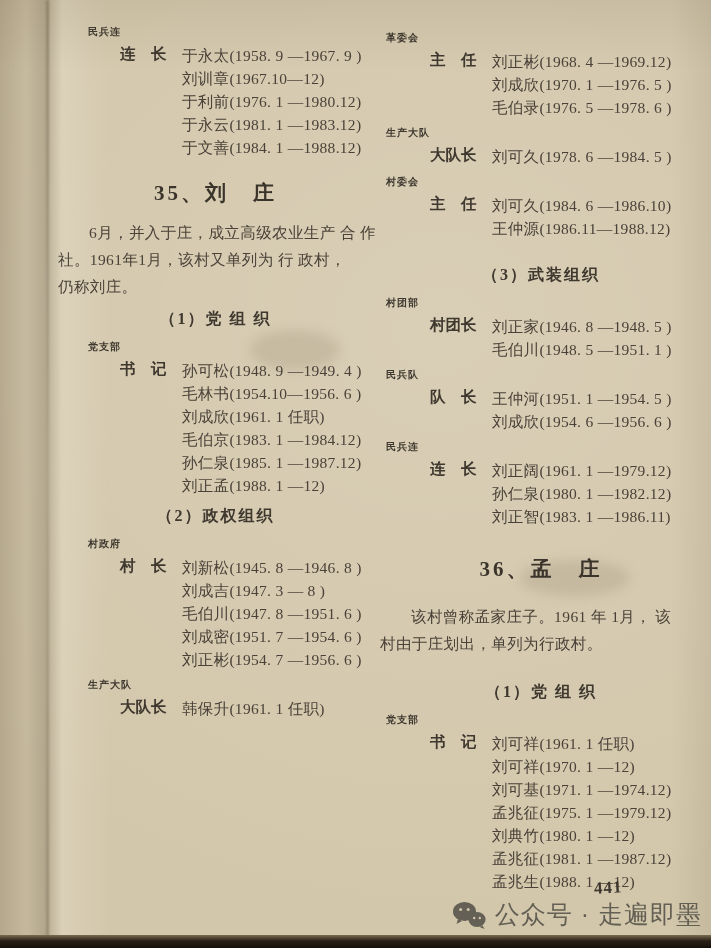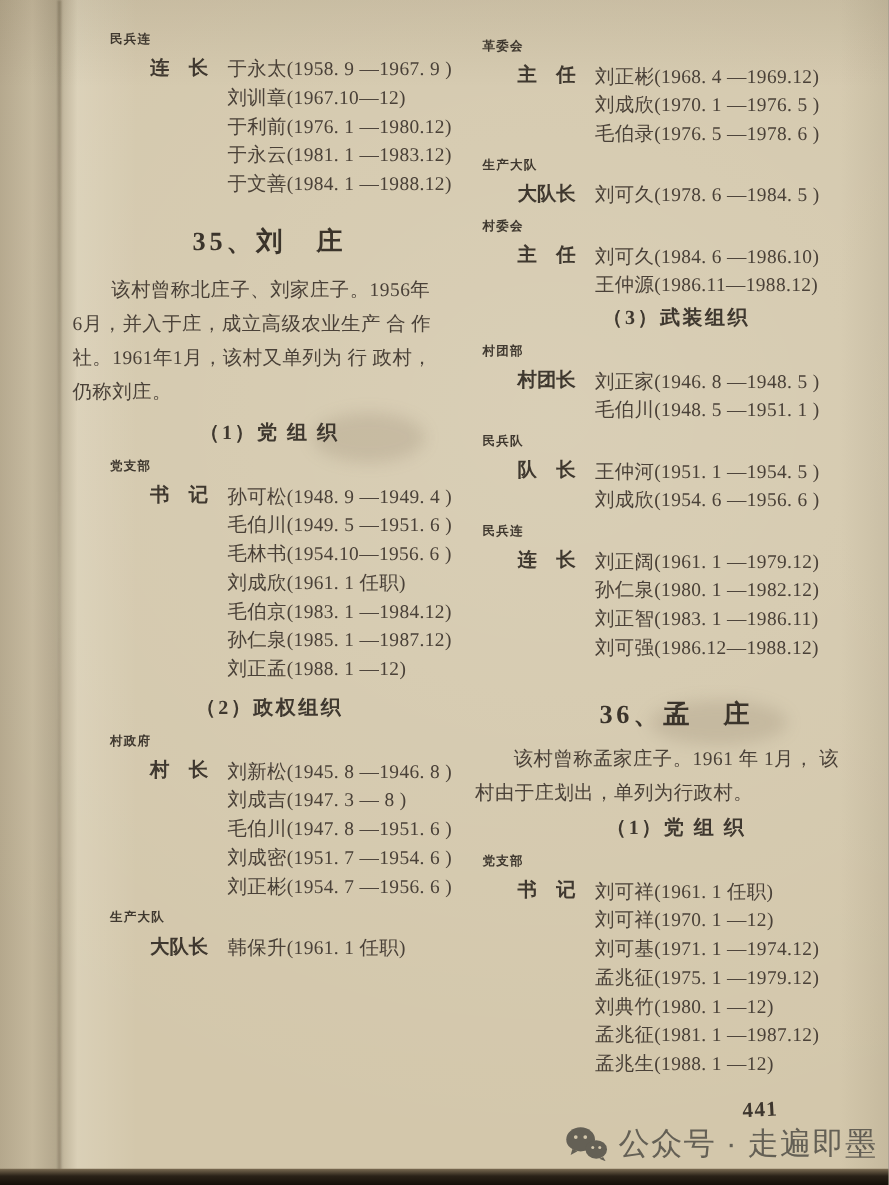--- a/index.html
+++ b/index.html
@@ -23,34 +23,34 @@
   .col-left{left:58px;top:18px;width:315px;}
   .col-right{left:380px;top:24px;width:322px;}
   .org{height:24px;line-height:24px;margin-top:2px;font-weight:700;
        font-size:10px;color:#3f382f;letter-spacing:1px;white-space:nowrap;}
   .col-left .org{margin-left:30px;}
   .col-right .org{margin-left:6px;}
   .entry{display:flex;align-items:flex-start;}
   .role{flex:none;font-weight:700;font-size:15.5px;line-height:23px;
         color:#3f382f;width:58px;white-space:nowrap;font-family:Liberation Mono, monospace;}
   .col-left .role{margin-left:62px;}
-  .col-right .role{margin-left:34px;}
+  .col-right .role{margin-left:50px;}
   .terms{flex:1;margin-left:4px;}
   .term{height:23px;line-height:23px;font-size:15.5px;white-space:nowrap;
         letter-spacing:0.3px;}
   .title{font-size:21px;font-weight:700;text-align:center;color:#3b342b;
          letter-spacing:3px;margin:20px 0 12px;white-space:nowrap;}
-  .col-right .title{margin-top:27px;margin-bottom:9px;}
+  .col-right .title{margin-top:27px;margin-bottom:20px;}
   .para{margin-top:2px;}
   .pline{height:27px;line-height:27px;font-size:15.5px;white-space:nowrap;
          letter-spacing:0.4px;}
   .pline:first-child{text-indent:2em;}
   .subhead{text-align:center;font-weight:700;font-size:16px;color:#3f382f;
            margin:9px 0 5px;letter-spacing:2px;white-space:nowrap;}
-  .col-right .subhead{margin-top:4px;}
+  .col-right .subhead{margin-top:25px;}
   .page-number{
     position:absolute;left:594px;top:878px;
     font-size:17px;font-weight:700;color:#3d362e;letter-spacing:1px;
     transform:rotate(-3deg);
   }
   .watermark{
     position:absolute;right:9px;bottom:17px;
     display:flex;align-items:center;gap:9px;
     font-family:"Liberation Sans","DejaVu Sans",sans-serif;
     font-size:25px;color:#55524a;opacity:0.88;letter-spacing:1px;
@@ -86,32 +86,30 @@
         <div class="terms">
           <div class="term">于永太(1958. 9 —1967. 9 )</div>
           <div class="term">刘训章(1967.10—12)</div>
           <div class="term">于利前(1976. 1 —1980.12)</div>
           <div class="term">于永云(1981. 1 —1983.12)</div>
           <div class="term">于文善(1984. 1 —1988.12)</div>
         </div>
       </div>
       <div class="title">35、刘　庄</div>
       <div class="para">
-        <div class="pline">该村曾称北庄子、刘家庄子。1956年</div>
         <div class="pline">6月，并入于庄，成立高级农业生产 合 作</div>
         <div class="pline">社。1961年1月，该村又单列为 行 政村，</div>
         <div class="pline">仍称刘庄。</div>
       </div>
       <div class="subhead">（1）党 组 织</div>
       <div class="org">党支部</div>
       <div class="entry">
         <span class="role">书　记</span>
         <div class="terms">
           <div class="term">孙可松(1948. 9 —1949. 4 )</div>
-          <div class="term">毛伯川(1949. 5 —1951. 6 )</div>
           <div class="term">毛林书(1954.10—1956. 6 )</div>
           <div class="term">刘成欣(1961. 1 任职)</div>
           <div class="term">毛伯京(1983. 1 —1984.12)</div>
           <div class="term">孙仁泉(1985. 1 —1987.12)</div>
           <div class="term">刘正孟(1988. 1 —12)</div>
         </div>
       </div>
       <div class="subhead">（2）政权组织</div>
       <div class="org">村政府</div>
       <div class="entry">
@@ -174,21 +172,20 @@
           <div class="term">刘成欣(1954. 6 —1956. 6 )</div>
         </div>
       </div>
       <div class="org">民兵连</div>
       <div class="entry">
         <span class="role">连　长</span>
         <div class="terms">
           <div class="term">刘正阔(1961. 1 —1979.12)</div>
           <div class="term">孙仁泉(1980. 1 —1982.12)</div>
           <div class="term">刘正智(1983. 1 —1986.11)</div>
-          <div class="term">刘可强(1986.12—1988.12)</div>
         </div>
       </div>
       <div class="title">36、孟　庄</div>
       <div class="para">
         <div class="pline">该村曾称孟家庄子。1961 年 1月， 该</div>
         <div class="pline">村由于庄划出，单列为行政村。</div>
       </div>
       <div class="subhead">（1）党 组 织</div>
       <div class="org">党支部</div>
       <div class="entry">

